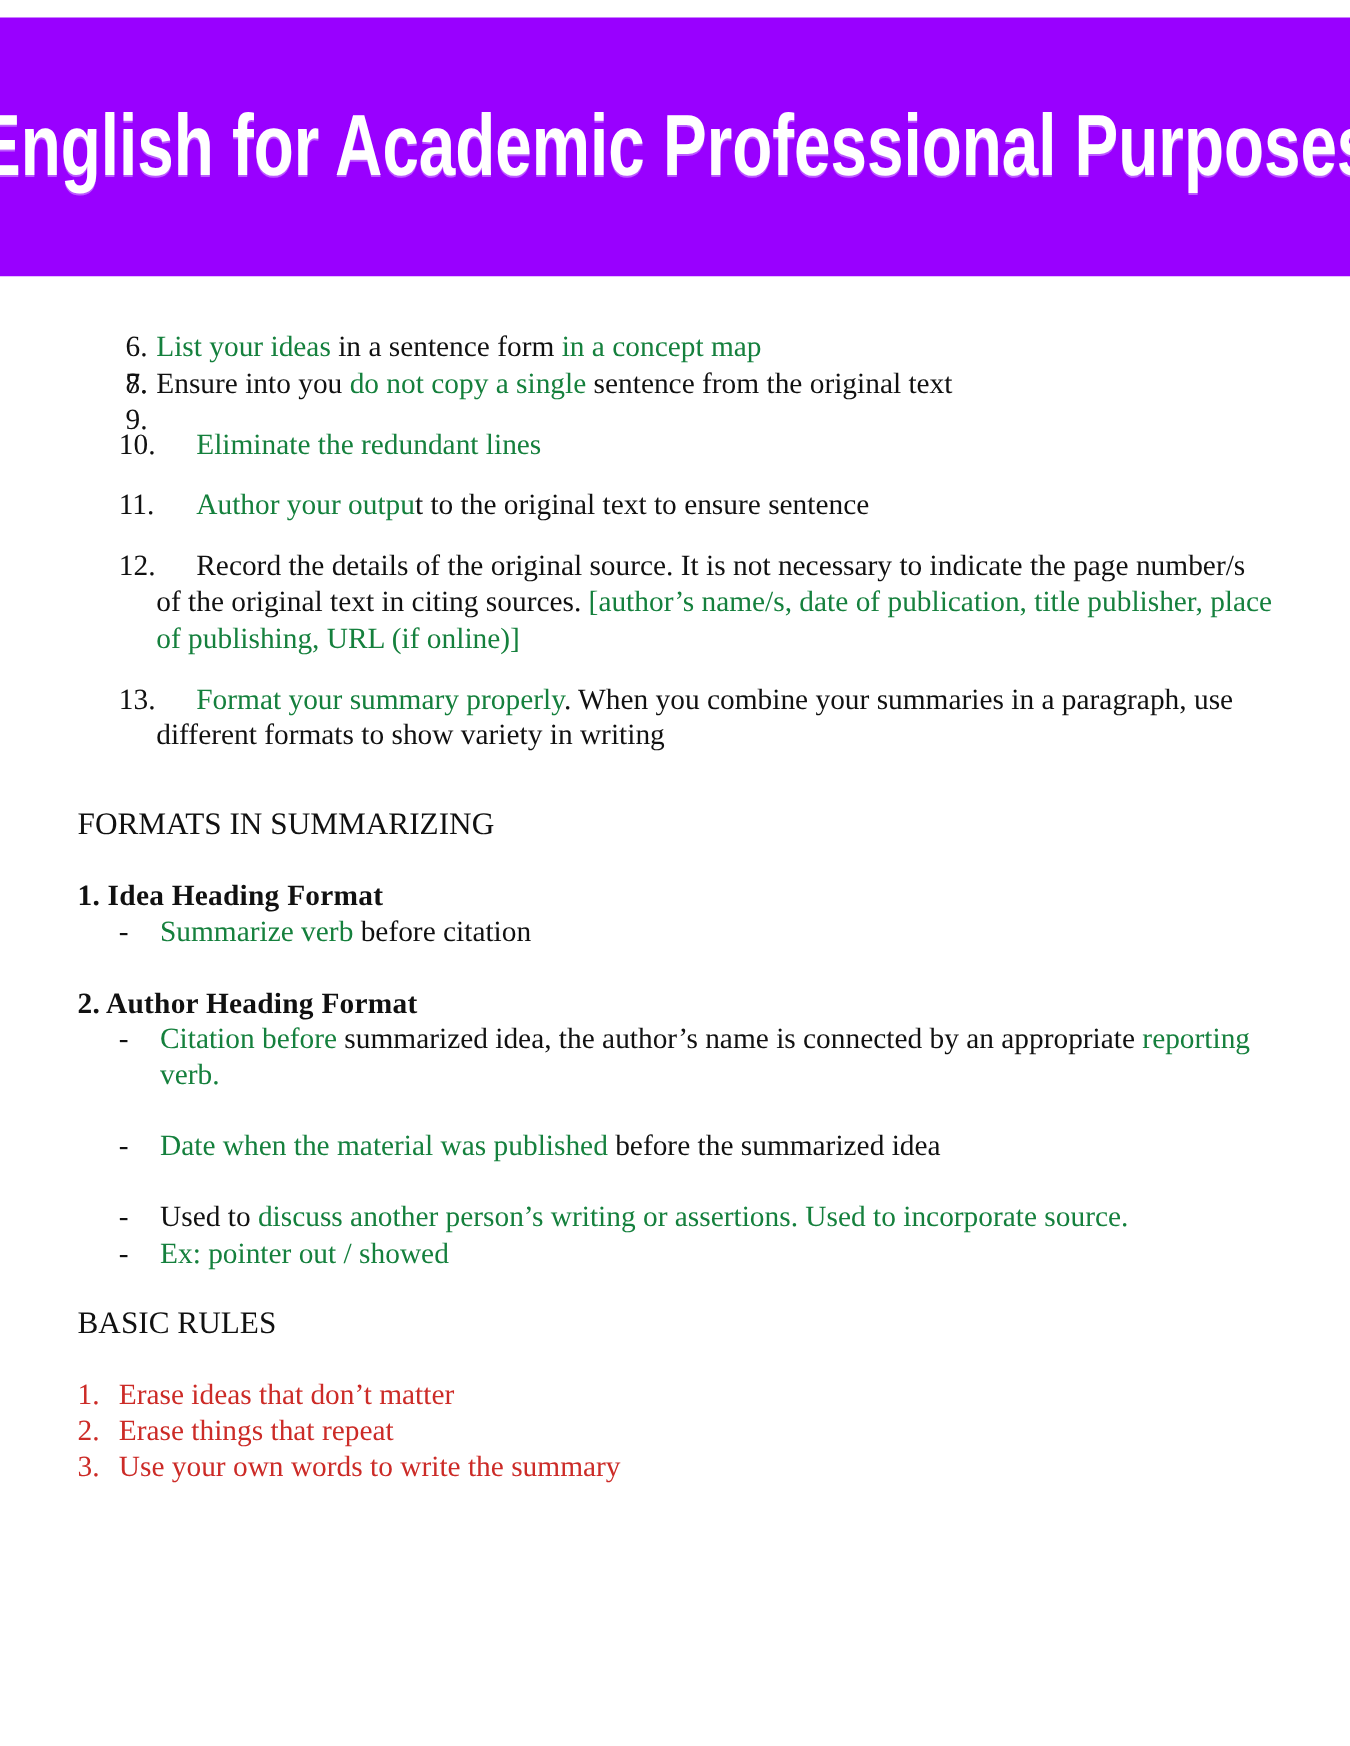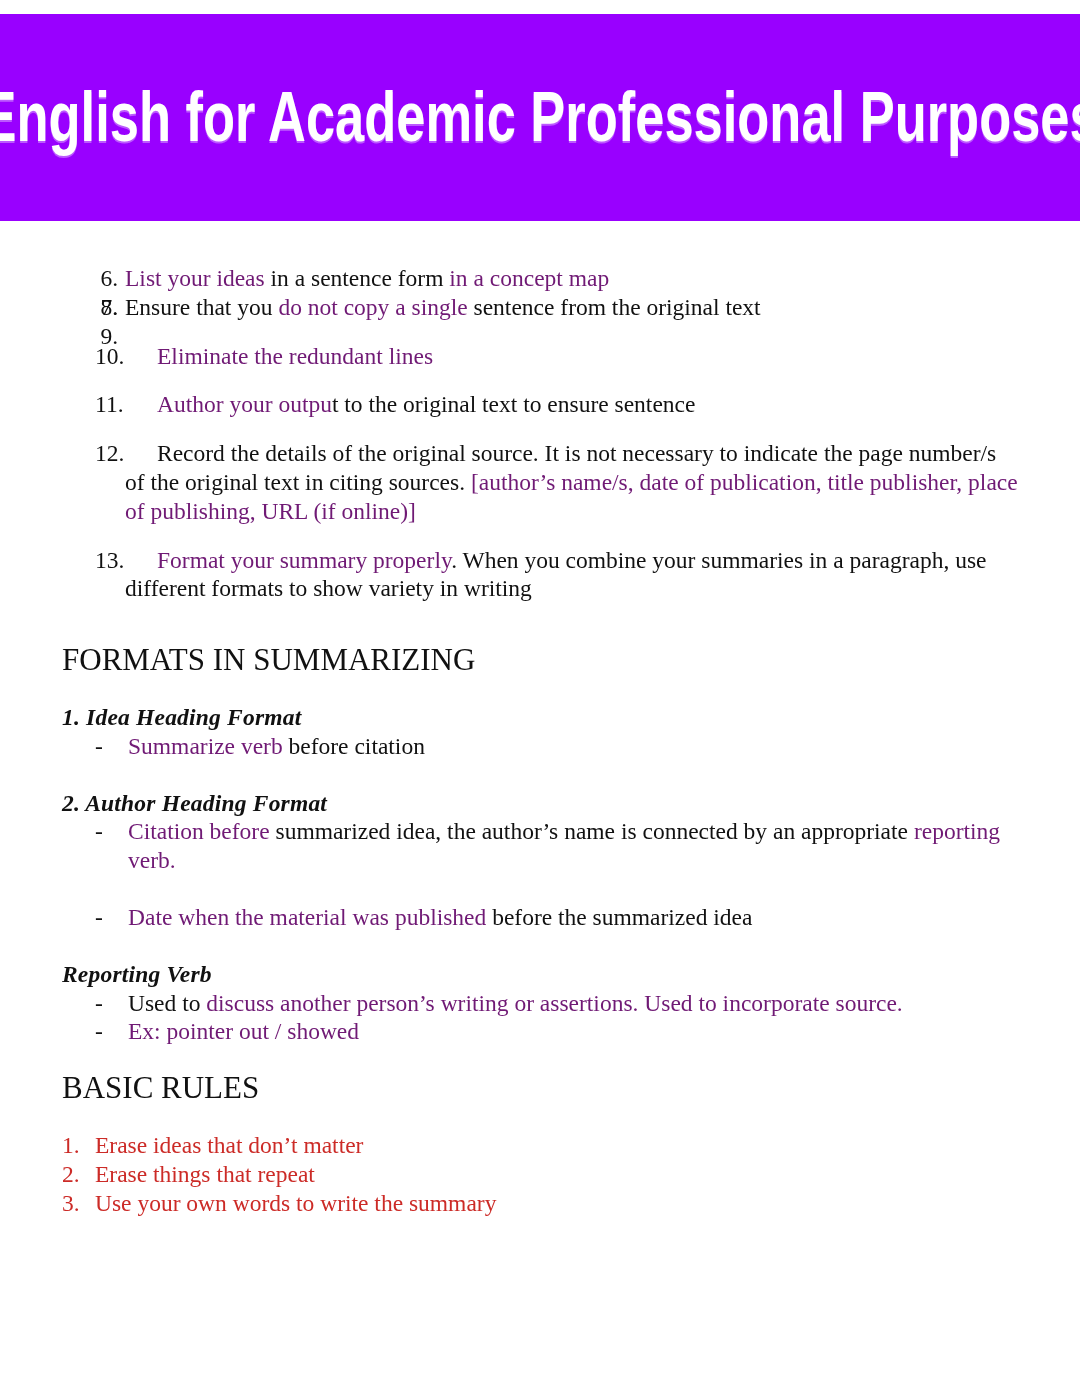--- a/index.html
+++ b/index.html
@@ -77,40 +77,39 @@
   .doc-item.wide .num {
     width: 38px;
     text-align: left;
     left: 33px;
   }
   .doc-item.wide .body {
     display: block;
     text-indent: 32px;
   }
 
-  .red { color: #701a75; }
+  .red { color: #15803d; }
   .black { color: #111111; }
 
   
   .section-caption {
-    font-size: 31px;
+    font-size: 25px;
     line-height: 28.8px;
     color: #111111;
     margin: 0;
   }
 
   
   .fmt-heading {
     font-size: 23.5px;
     line-height: 28.8px;
     font-weight: bold;
     color: #111111;
     margin: 0;
     letter-spacing: 0.2px;
-    font-style: italic;
   }
 
   
   .dash-list {
     list-style: none;
     margin: 0;
     padding: 0;
     font-size: 23.5px;
     line-height: 28.8px;
   }
@@ -153,21 +152,21 @@
 
 <div class="banner">
   <div class="banner-title">English for Academic Professional Purposes</div>
 </div>
 
 <div class="page">
 
   <ol class="doc-list" id="numbered-list">
       <li class="doc-item"><span class="num">6.</span><span class="body"><span class="red">List your ideas </span><span class="black">in a sentence form </span><span class="red">in a concept map</span></span></li>
       <li class="doc-item"><span class="num">7.</span></li>
-      <li class="doc-item"><span class="num">8.</span><span class="body"><span class="black">Ensure that you </span><span class="red">do not copy a single </span><span class="black">sentence from the original text</span></span></li>
+      <li class="doc-item"><span class="num">8.</span><span class="body"><span class="black">Ensure into you </span><span class="red">do not copy a single </span><span class="black">sentence from the original text</span></span></li>
       <li class="doc-item"><span class="num">9.</span></li>
       <li class="doc-item wide">
         <span class="num">10.</span>
         <span class="body"><span class="red">Eliminate the redundant lines</span></span>
       </li>
       <li class="doc-item wide">
         <span class="num">11.</span>
         <span class="body"><span class="red">Author your outpu</span><span class="black">t to the original text to ensure sentence</span></span>
       </li>
       <li class="doc-item wide">
@@ -194,21 +193,20 @@
       <div class="gap-md"></div>
       <p class="fmt-heading">2. Author Heading Format</p>
       <ul class="dash-list">
         <li class="dash-item"><span class="dash">-</span><span><span class="red">Citation before </span><span class="black">summarized idea, the author’s name is connected by an appropriate </span><span class="red">reporting verb.</span></span></li>
       </ul>
       <div class="gap-md"></div>
       <ul class="dash-list">
         <li class="dash-item"><span class="dash">-</span><span><span class="red">Date when the material was published </span><span class="black">before the summarized idea</span></span></li>
       </ul>
       <div class="gap-md"></div>
-      <p class="fmt-heading">Reporting Verb</p>
       <ul class="dash-list">
         <li class="dash-item"><span class="dash">-</span><span><span class="black">Used to </span><span class="red">discuss another person’s writing or assertions. Used to incorporate source.</span></span></li>
         <li class="dash-item"><span class="dash">-</span><span><span class="red">Ex: pointer out / showed</span></span></li>
       </ul>
     </div>
 
   <div class="gap-md"></div>
 
   <p class="section-caption">BASIC RULES</p>
 

